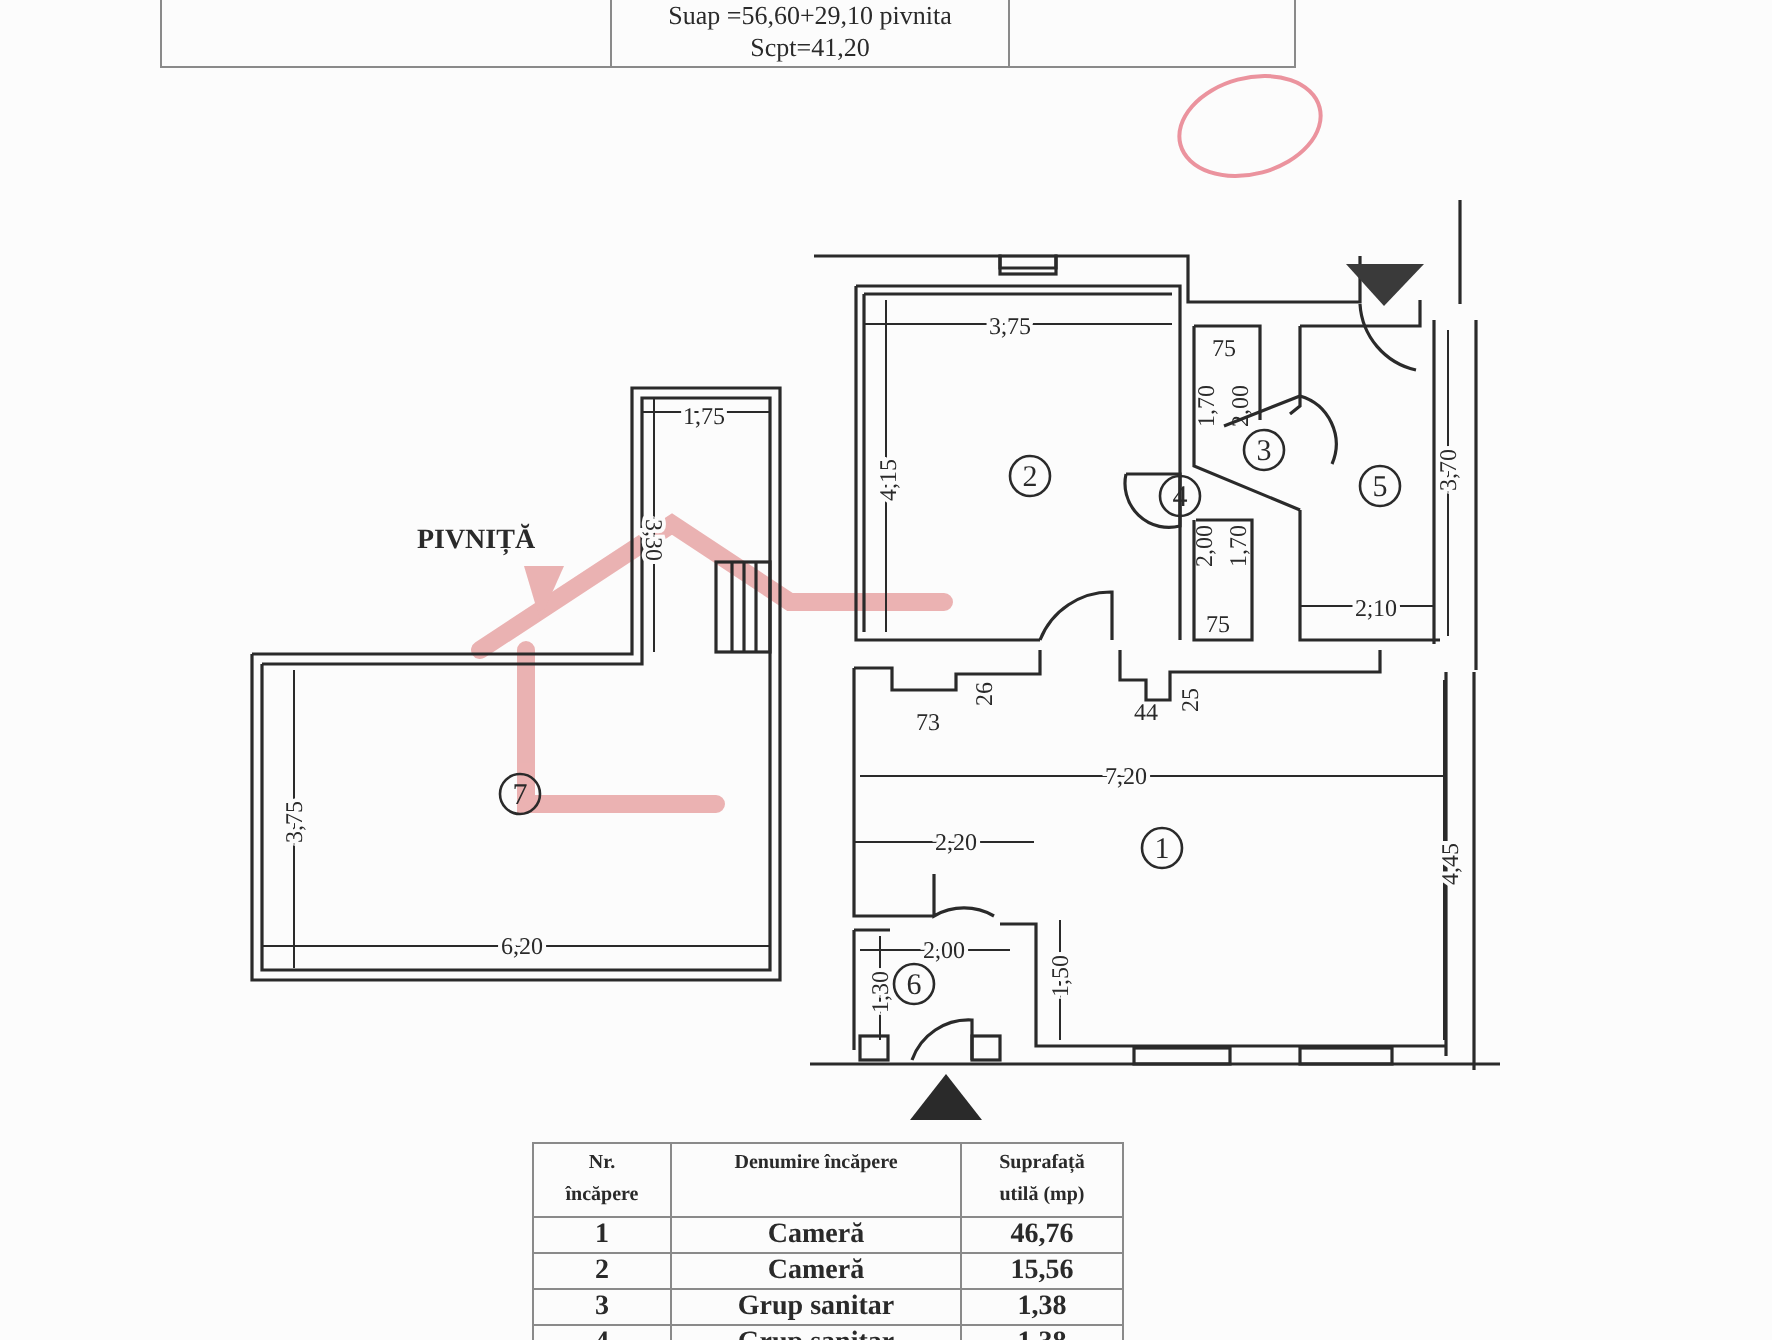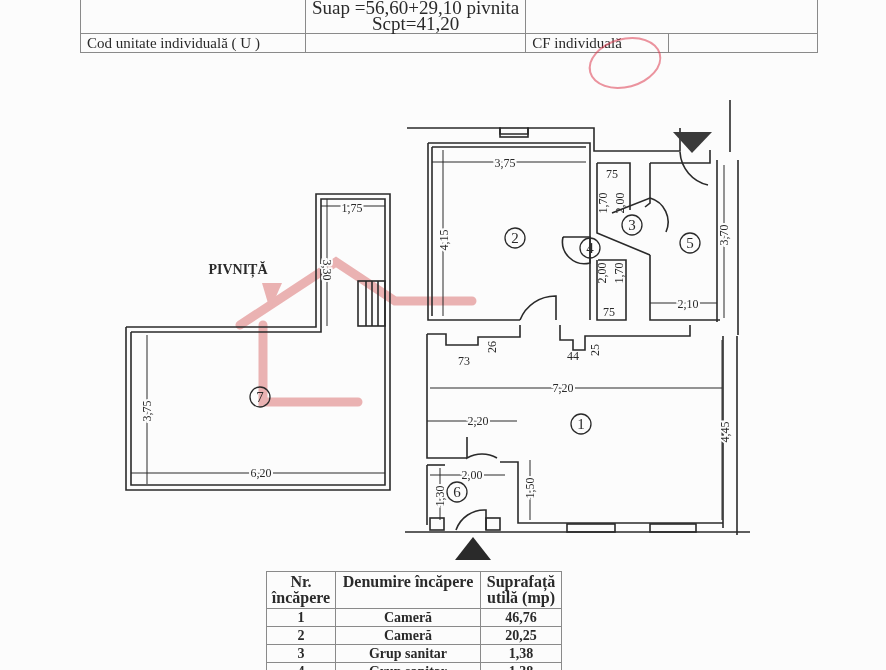--- a/index.html
+++ b/index.html
@@ -1,49 +1,43 @@
 <!DOCTYPE html>
 <html><head>
 <meta charset="utf-8">
 <style>
   html,body{margin:0;padding:0;}
   body{width:886px;height:670px;background:#fcfcfc;position:relative;overflow:hidden;font-family:"Liberation Serif","DejaVu Serif",serif;color:#2a2a2a;}
   .hdr-table{position:absolute;left:80px;top:-2px;border-collapse:collapse;font-size:15px;}
   .hdr-table td{border:1.5px solid #8a8a8a;padding:0 6px;height:18px;white-space:nowrap;}
   .hdr-table .c1{width:212px;}
-  .hdr-table .c2{width:186px;text-align:center;font-size:19px;line-height:16px;}
+  .hdr-table .c2{width:186px;text-align:center;font-size:13px;line-height:16px;}
   .hdr-table .c3{width:130px;}
   .hdr-table .c4{width:136px;}
   .stamp{position:absolute;left:588px;top:38px;width:70px;height:46px;border:2px solid rgba(220,60,80,.55);border-radius:50%;transform:rotate(-15deg);}
   .plan{position:absolute;left:0;top:0;}
   .room-table{position:absolute;left:266px;top:571px;border-collapse:collapse;font-size:14px;font-weight:bold;}
   .room-table td,.room-table th{border:1.5px solid #8a8a8a;padding:0 4px;text-align:center;height:17px;}
-  .room-table th{font-size:16px;line-height:16px;padding:2px 4px;}
+  .room-table th{font-size:10px;line-height:16px;padding:2px 4px;}
   .room-table .n{width:60px;}
   .room-table .d{width:136px;}
   .room-table .s{width:72px;}
 </style>
 </head>
 <body>
 
 <table class="hdr-table">
   <tbody>
       <tr>
     <td class="c1" style="height:34px"></td>
     <td class="c2">
       <div>Suap =56,60+29,10 pivnita</div>
       <div>Scpt=41,20</div>
     </td>
     <td class="c3" colspan="2"></td>
-  </tr>
-  <tr>
-    <td class="c1">Cod unitate individuală  ( U )</td>
-    <td class="c2"></td>
-    <td class="c3">CF individuală</td>
-    <td class="c4"></td>
   </tr>
 </tbody>
   </table>
 <div class="stamp"></div>
 
 <svg class="plan" width="886" height="570" xmlns="http://www.w3.org/2000/svg">
 
   <g fill="none" stroke="#e59a9a" stroke-width="9" stroke-linecap="round" opacity="0.75">
     <polyline points="240,325 336,262 395,301 472,301"></polyline>
     <polyline points="263,325 263,402 358,402"></polyline>
@@ -197,21 +191,21 @@
 utilă (mp)</th>
   </tr>
   <tr>
     <td>1</td>
     <td>Cameră</td>
     <td>46,76</td>
   </tr>
   <tr>
     <td>2</td>
     <td>Cameră</td>
-    <td>20,25</td>
+    <td>15,56</td>
   </tr>
   <tr>
     <td>3</td>
     <td>Grup sanitar</td>
     <td>1,38</td>
   </tr>
   <tr>
     <td>4</td>
     <td>Grup sanitar</td>
     <td>1,38</td>

